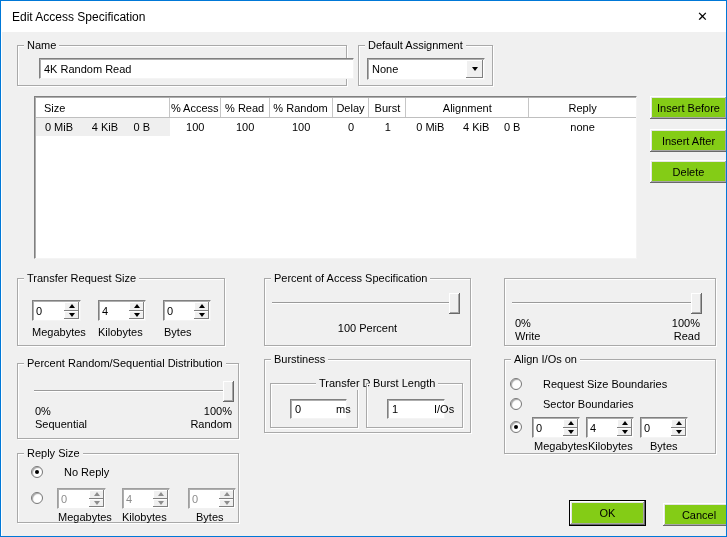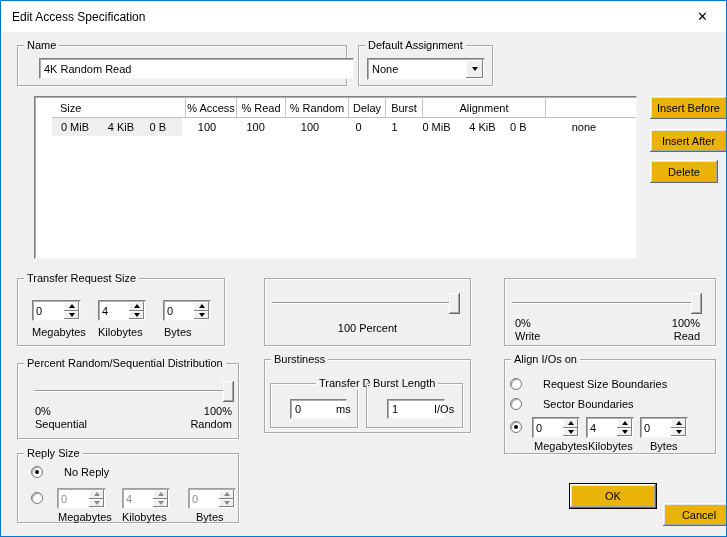--- a/index.html
+++ b/index.html
@@ -10,21 +10,21 @@
   .close-btn{position:absolute;right:0;top:0;width:45px;height:30px;text-align:center;line-height:30px;font-size:13px;color:#000;cursor:default;}
   .client{position:absolute;left:1px;top:31px;width:725px;height:505px;background:#f0f0f0;}
 
   .abs{position:absolute;margin-left:15px;}
   .group{position:absolute;border:1px solid #a9a9a9;box-shadow:inset 1px 1px 0 #ffffff,1px 1px 0 #ffffff;}
   .grouplabel{position:absolute;top:-8px;left:6px;background:#f0f0f0;padding:0 3px;line-height:14px;white-space:nowrap;}
 
   .sunken{background:#fff;border:1px solid;border-color:#808080 #f4f4f4 #f4f4f4 #808080;box-shadow:inset 1px 1px 0 #aeaeae;}
   .edit{display:flex;align-items:center;padding-left:4px;}
 
-  .btn3d{background:#eab308;box-shadow:inset -1px -1px 0 #696969,inset 1px 1px 0 #ffffff,inset -2px -2px 0 #a6a6a6,inset 2px 2px 0 #e4e4e4;display:flex;align-items:center;justify-content:center;cursor:default;}
+  .btn3d{background:#84cc16;box-shadow:inset -1px -1px 0 #696969,inset 1px 1px 0 #ffffff,inset -2px -2px 0 #a6a6a6,inset 2px 2px 0 #e4e4e4;display:flex;align-items:center;justify-content:center;cursor:default;}
   .default-btn{border:1px solid #000;}
 
   .lv{background:#fff;border:1px solid;border-color:#808080 #f4f4f4 #f4f4f4 #808080;box-shadow:inset 1px 1px 0 #aeaeae;}
   .lv-header{display:flex;height:20px;border-bottom:1px solid #bfbfbf;margin:1px 0 0 1px;}
   .lv-hcell{display:flex;align-items:center;justify-content:center;border-right:1px solid #c6c6c6;height:100%;}
   .lv-row{display:flex;height:18px;margin-left:1px;align-items:center;}
   .lv-cell{display:flex;align-items:center;justify-content:center;height:100%;}
   .size-cell{background:#efefef;justify-content:flex-start;}
   .triple span{display:inline-block;text-align:right;}
 
@@ -69,29 +69,30 @@
   <div class="group" style="left:357px;top:44px;width:135px;height:41px;">
     <span class="grouplabel">Default Assignment</span>
     <div class="combo" style="left:8px;top:12px;width:118px;height:22px;">
       <div class="combo-text">None</div>
       <div class="combo-btn">
         <span class="tri-down"></span>
       </div>
     </div>
   </div>
 
-  <div class="abs lv" style="left:18px;top:95px;width:603px;height:163px;padding-left:16px;">
+  <div class="abs lv" style="left:18px;top:95px;width:603px;height:163px;">
     <div class="lv-header">
       <div class="lv-hcell" style="width:134px;justify-content:flex-start;padding-left:8px;">Size</div>
       <div class="lv-hcell" style="width:51px;">% Access</div>
       <div class="lv-hcell" style="width:49px;">% Read</div>
       <div class="lv-hcell" style="width:63px;">% Random</div>
       <div class="lv-hcell" style="width:37px;">Delay</div>
       <div class="lv-hcell" style="width:37px;">Burst</div>
       <div class="lv-hcell" style="width:123px;">Alignment</div>
+      <div class="lv-hcell" style="width:107px;border-right:none;">Reply</div>
     </div>
     <div class="lv-row">
       <div class="lv-cell size-cell triple" style="width:134px;">
         <span style="width:37px;">0 MiB</span>
         <span style="width:45px;">4 KiB</span>
         <span style="width:32px;">0 B</span>
       </div>
       <div class="lv-cell" style="width:51px;">100</div>
       <div class="lv-cell" style="width:49px;">100</div>
       <div class="lv-cell" style="width:63px;">100</div>
@@ -101,21 +102,21 @@
         <span style="width:38px;">0 MiB</span>
         <span style="width:45px;">4 KiB</span>
         <span style="width:31px;">0 B</span>
       </div>
       <div class="lv-cell" style="width:107px;">none</div>
     </div>
   </div>
 
   <div class="abs btn3d" style="left:634px;top:95px;width:77px;height:23px;">Insert Before</div>
   <div class="abs btn3d" style="left:634px;top:128px;width:77px;height:23px;">Insert After</div>
-  <div class="abs btn3d" style="left:634px;top:159px;width:68px;height:23px;">Delete</div>
+  <div class="abs btn3d" style="left:634px;top:159px;width:77px;height:23px;">Delete</div>
 
   <div class="group" style="left:16px;top:277px;width:208px;height:68px;">
     <span class="grouplabel">Transfer Request Size</span>
     <div class="spinner" style="left:14px;top:21px;width:49px;height:21px;">
       <div class="spin-edit">0</div>
       <div class="spin-btns">
           <div class="spin-btn">
             <span class="tri-up"></span>
           </div>
           <div class="spin-btn">
@@ -144,20 +145,21 @@
             <span class="tri-down"></span>
           </div>
         </div>
     </div>
     <span class="caption" style="left:14px;top:47px;">Megabytes</span>
     <span class="caption" style="left:80px;top:47px;">Kilobytes</span>
     <span class="caption" style="left:146px;top:47px;">Bytes</span>
   </div>
 
   <div class="group" style="left:263px;top:277px;width:207px;height:68px;">
+    <span class="grouplabel">Percent of Access Specification</span>
     <div class="slider-track" style="left:7px;top:23px;width:188px;"></div>
     <div class="slider-thumb" style="left:184px;top:14px;"></div>
     <span class="caption" style="left:0;top:43px;width:100%;text-align:center;">100 Percent</span>
   </div>
 
   <div class="group" style="left:503px;top:277px;width:212px;height:68px;">
     <div class="slider-track" style="left:7px;top:23px;width:190px;"></div>
     <div class="slider-thumb" style="left:186px;top:14px;"></div>
     <span class="caption" style="left:10px;top:38px;">0%</span>
     <span class="caption" style="left:10px;top:51px;">Write</span>
@@ -270,15 +272,15 @@
           <div class="spin-btn">
             <span class="tri-down"></span>
           </div>
         </div>
     </div>
     <span class="caption" style="left:40px;top:57px;">Megabytes</span>
     <span class="caption" style="left:104px;top:57px;">Kilobytes</span>
     <span class="caption" style="left:178px;top:57px;">Bytes</span>
   </div>
 
-  <div class="abs btn3d default-btn" style="left:553px;top:482px;width:88px;height:26px;">OK</div>
+  <div class="abs btn3d default-btn" style="left:553px;top:499px;width:77px;height:26px;">OK</div>
   <div class="abs btn3d" style="left:647px;top:502px;width:72px;height:23px;">Cancel</div>
 </div>
 
 </body></html>

